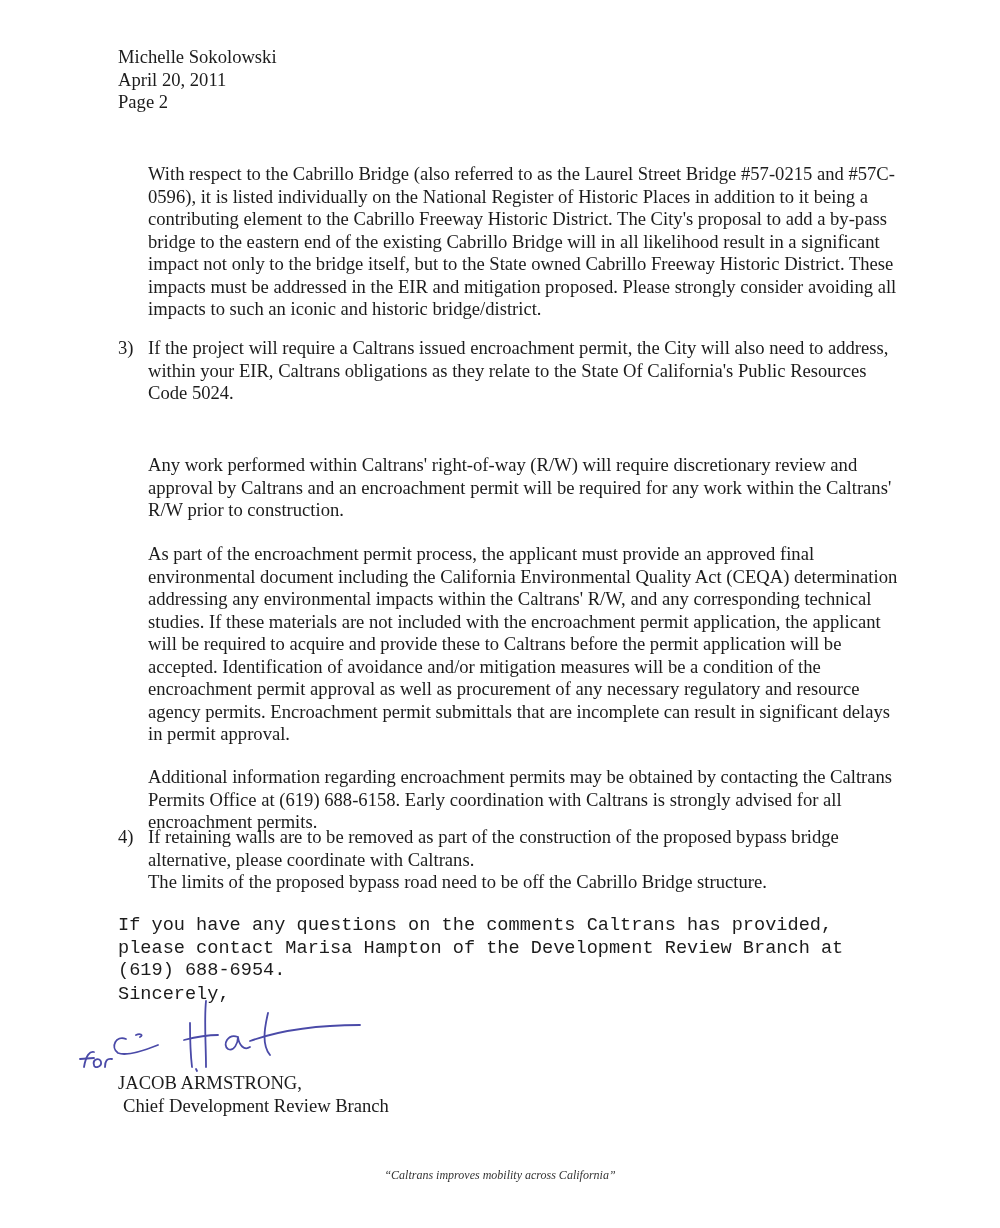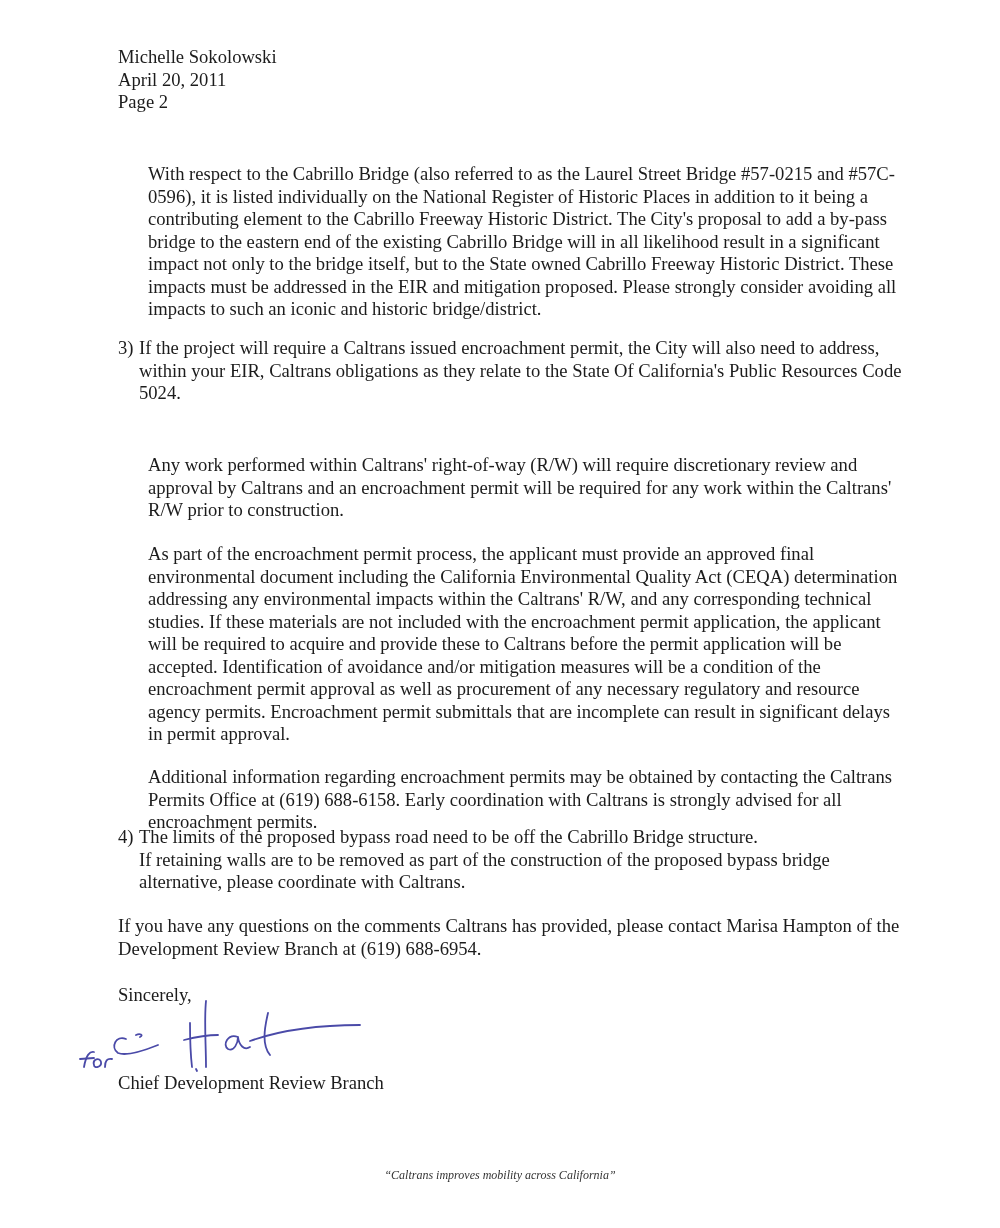--- a/index.html
+++ b/index.html
@@ -10,22 +10,22 @@
       font-size: 18.6px;
       line-height: 22.5px;
     }
     .page { position: absolute; left: 0; top: 0; width: 968px; height: 1228px; }
     .header { position: absolute; left: 118px; top: 46px; }
     .header div { line-height: 22.5px; }
     .para { position: absolute; left: 148px; width: 760px; margin-top: 28px; }
     .para p { margin: 0; }
     .item { position: absolute; left: 118px; width: 790px; }
     .item .num { position: absolute; left: 0; top: 0; width: 30px; }
-    .item .body { margin-left: 21px; }
-    .closing { position: absolute; left: 118px; width: 790px; }
+    .item .body { margin-left: 30px; }
+    .closing { position: absolute; left: 118px; width: 790px; font-family: Liberation Mono, monospace; }
     .sig-svg { position: absolute; left: 78px; top: 995px; width: 290px; height: 90px; }
     .signer { position: absolute; left: 118px; top: 1072px; }
     .signer div:nth-child(2) { margin-left: 5px; }
     .footer {
       position: absolute; left: 0; width: 1000px; top: 1164px; text-align: center;
       font-style: italic; font-size: 12px; color: #333;
     }
   </style>
 </head>
 <body>
@@ -55,22 +55,22 @@
     <p>As part of the encroachment permit process, the applicant must provide an approved final environmental document including the California Environmental Quality Act (CEQA) determination addressing any environmental impacts within the Caltrans' R/W, and any corresponding technical studies. If these materials are not included with the encroachment permit application, the applicant will be required to acquire and provide these to Caltrans before the permit application will be accepted. Identification of avoidance and/or mitigation measures will be a condition of the encroachment permit approval as well as procurement of any necessary regulatory and resource agency permits. Encroachment permit submittals that are incomplete can result in significant delays in permit approval.</p>
   </div>
 
   <div class="para" style="top:738px;">
     <p>Additional information regarding encroachment permits may be obtained by contacting the Caltrans Permits Office at (619) 688-6158. Early coordination with Caltrans is strongly advised for all encroachment permits.</p>
   </div>
 
   <div class="item" style="top:826px;">
     <span class="num">4)</span>
     <div class="body">
+      <div>If retaining walls are to be removed as part of the construction of the proposed bypass bridge alternative, please coordinate with Caltrans.</div>
       <div>The limits of the proposed bypass road need to be off the Cabrillo Bridge structure.</div>
-      <div>If retaining walls are to be removed as part of the construction of the proposed bypass bridge alternative, please coordinate with Caltrans.</div>
     </div>
   </div>
 
   <div class="closing" style="top:915px;">
     <p style="margin:0">If you have any questions on the comments Caltrans has provided, please contact Marisa Hampton of the Development Review Branch at (619) 688-6954.</p>
   </div>
 
   <div class="closing" style="top:984px;">Sincerely,</div>
 
   <svg class="sig-svg" viewBox="0 0 290 90">
@@ -91,17 +91,18 @@
       <path d="M118 74 L 119 76"></path>
 
       <path d="M160 42 C 150 38, 144 50, 150 54 C 156 57, 160 48, 160 42 C 161 50, 166 56, 172 52"></path>
 
       <path d="M190 18 C 186 35, 184 50, 192 60"></path>
       <path d="M172 46 C 200 36, 240 30, 282 30"></path>
     </g>
   </svg>
 
   <div class="signer">
+    <div>JACOB ARMSTRONG,</div>
     <div>Chief Development Review Branch</div>
   </div>
 
   <div class="footer">“Caltrans improves mobility across California”</div>
 </div>
 
 </body></html>

